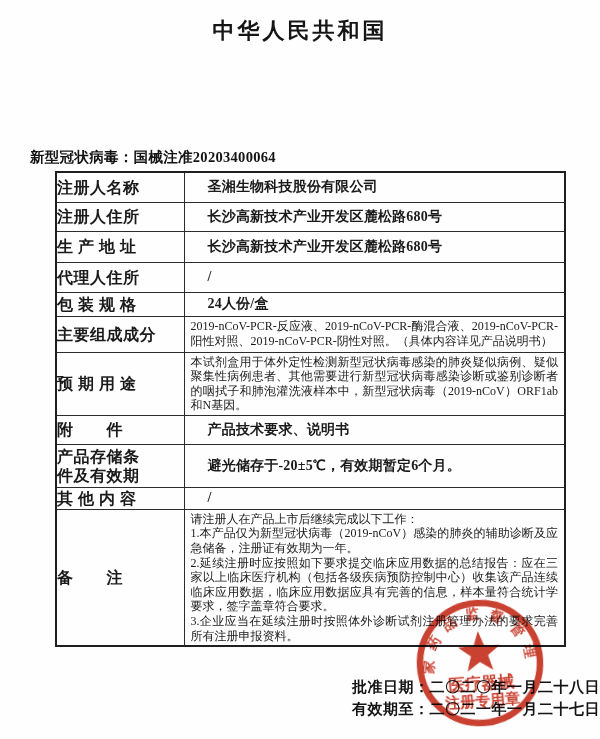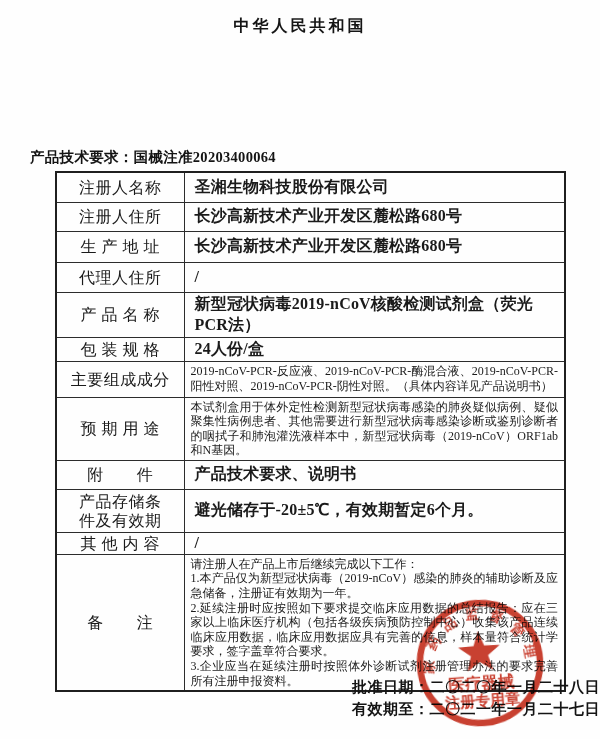--- a/index.html
+++ b/index.html
@@ -4,46 +4,46 @@
 <style>
   * { margin:0; padding:0; box-sizing:border-box; }
   html,body { background:#ffffff; }
   body { font-family:"Liberation Serif", serif; color:#141414; }
   .page {
     position:relative; width:600px; height:739px; background:#fefefe;
     overflow:hidden; font-family:"Liberation Serif", serif;
   }
   .title1 {
     position:absolute; top:16px; left:0; width:100%;
-    text-align:center; font-size:16px; font-weight:bold; letter-spacing:3px;
+    text-align:center; font-size:22px; font-weight:bold; letter-spacing:3px;
     color:#151515;
   }
   .title2 {
     position:absolute; top:113px; left:0; width:100%;
     text-align:center; font-size:23px; font-weight:bold; letter-spacing:1px;
     color:#151515;
   }
   .cert-no {
     position:absolute; top:148px; left:30px;
     font-size:14.5px; font-weight:bold; letter-spacing:0.3px;
   }
   .tbl-wrap { position:absolute; top:171px; left:55px; }
   table#cert-table {
     border-collapse:collapse; table-layout:fixed; width:509px;
     border:2px solid #1f1f1f;
   }
   #cert-table td {
     border:1px solid #2c2c2c; vertical-align:middle;
   }
   #cert-table td.lbl {
-    width:128px; text-align:center; font-weight:normal; font-size:16px;
+    width:128px; text-align:left; font-weight:bold; font-size:16px;
     letter-spacing:0.5px; white-space:pre-line; line-height:19px; color:#1a1a1a;
   }
   #cert-table td.val {
-    width:381px; padding:1px 10px; font-size:16px; font-weight:600;
+    width:381px; padding:1px 23px; font-size:14px; font-weight:600;
     letter-spacing:0.2px; color:#1a1a1a;
   }
   #cert-table td.val.sm {
     font-size:12px; font-weight:500; line-height:14.6px; padding:2px 6px;
     white-space:pre-line; text-align:justify; letter-spacing:0;
   }
   tr.h29{height:29px} tr.h30{height:30px} tr.h31{height:31px}
   tr.h24{height:24px} tr.h36{height:36px} tr.h45{height:45px}
   tr.h43{height:43px} tr.h22{height:22px} tr.h121{height:121px}
   .dept {
@@ -61,44 +61,40 @@
   }
   .stamp text { font-family:"Liberation Serif", serif; }
 </style>
 </head>
 <body>
 
 <div class="page">
 
   <div class="title1">中华人民共和国</div>
 
-  <div class="cert-no"><span>产品技术要求：</span><span>国械注准20203400064</span></div>
+  <div class="cert-no"><span>新型冠状病毒：</span><span>国械注准20203400064</span></div>
 
   <div class="tbl-wrap">
     <table id="cert-table">
       <tbody>
           <tr class="h30">
         <td class="lbl">注册人名称</td>
         <td class="val">圣湘生物科技股份有限公司</td>
       </tr>
       <tr class="h29">
         <td class="lbl">注册人住所</td>
         <td class="val">长沙高新技术产业开发区麓松路680号</td>
       </tr>
       <tr class="h31">
         <td class="lbl">生 产 地 址</td>
         <td class="val">长沙高新技术产业开发区麓松路680号</td>
       </tr>
       <tr class="h30">
         <td class="lbl">代理人住所</td>
         <td class="val">/</td>
-      </tr>
-      <tr class="h30">
-        <td class="lbl">产 品 名 称</td>
-        <td class="val">新型冠状病毒2019-nCoV核酸检测试剂盒（荧光PCR法）</td>
       </tr>
       <tr class="h24">
         <td class="lbl">包 装 规 格</td>
         <td class="val">24人份/盒</td>
       </tr>
       <tr class="h36">
         <td class="lbl">主要组成成分</td>
         <td class="val sm">2019-nCoV-PCR-反应液、2019-nCoV-PCR-酶混合液、2019-nCoV-PCR-阳性对照、2019-nCoV-PCR-阴性对照。（具体内容详见产品说明书）</td>
       </tr>
       <tr class="h45">

